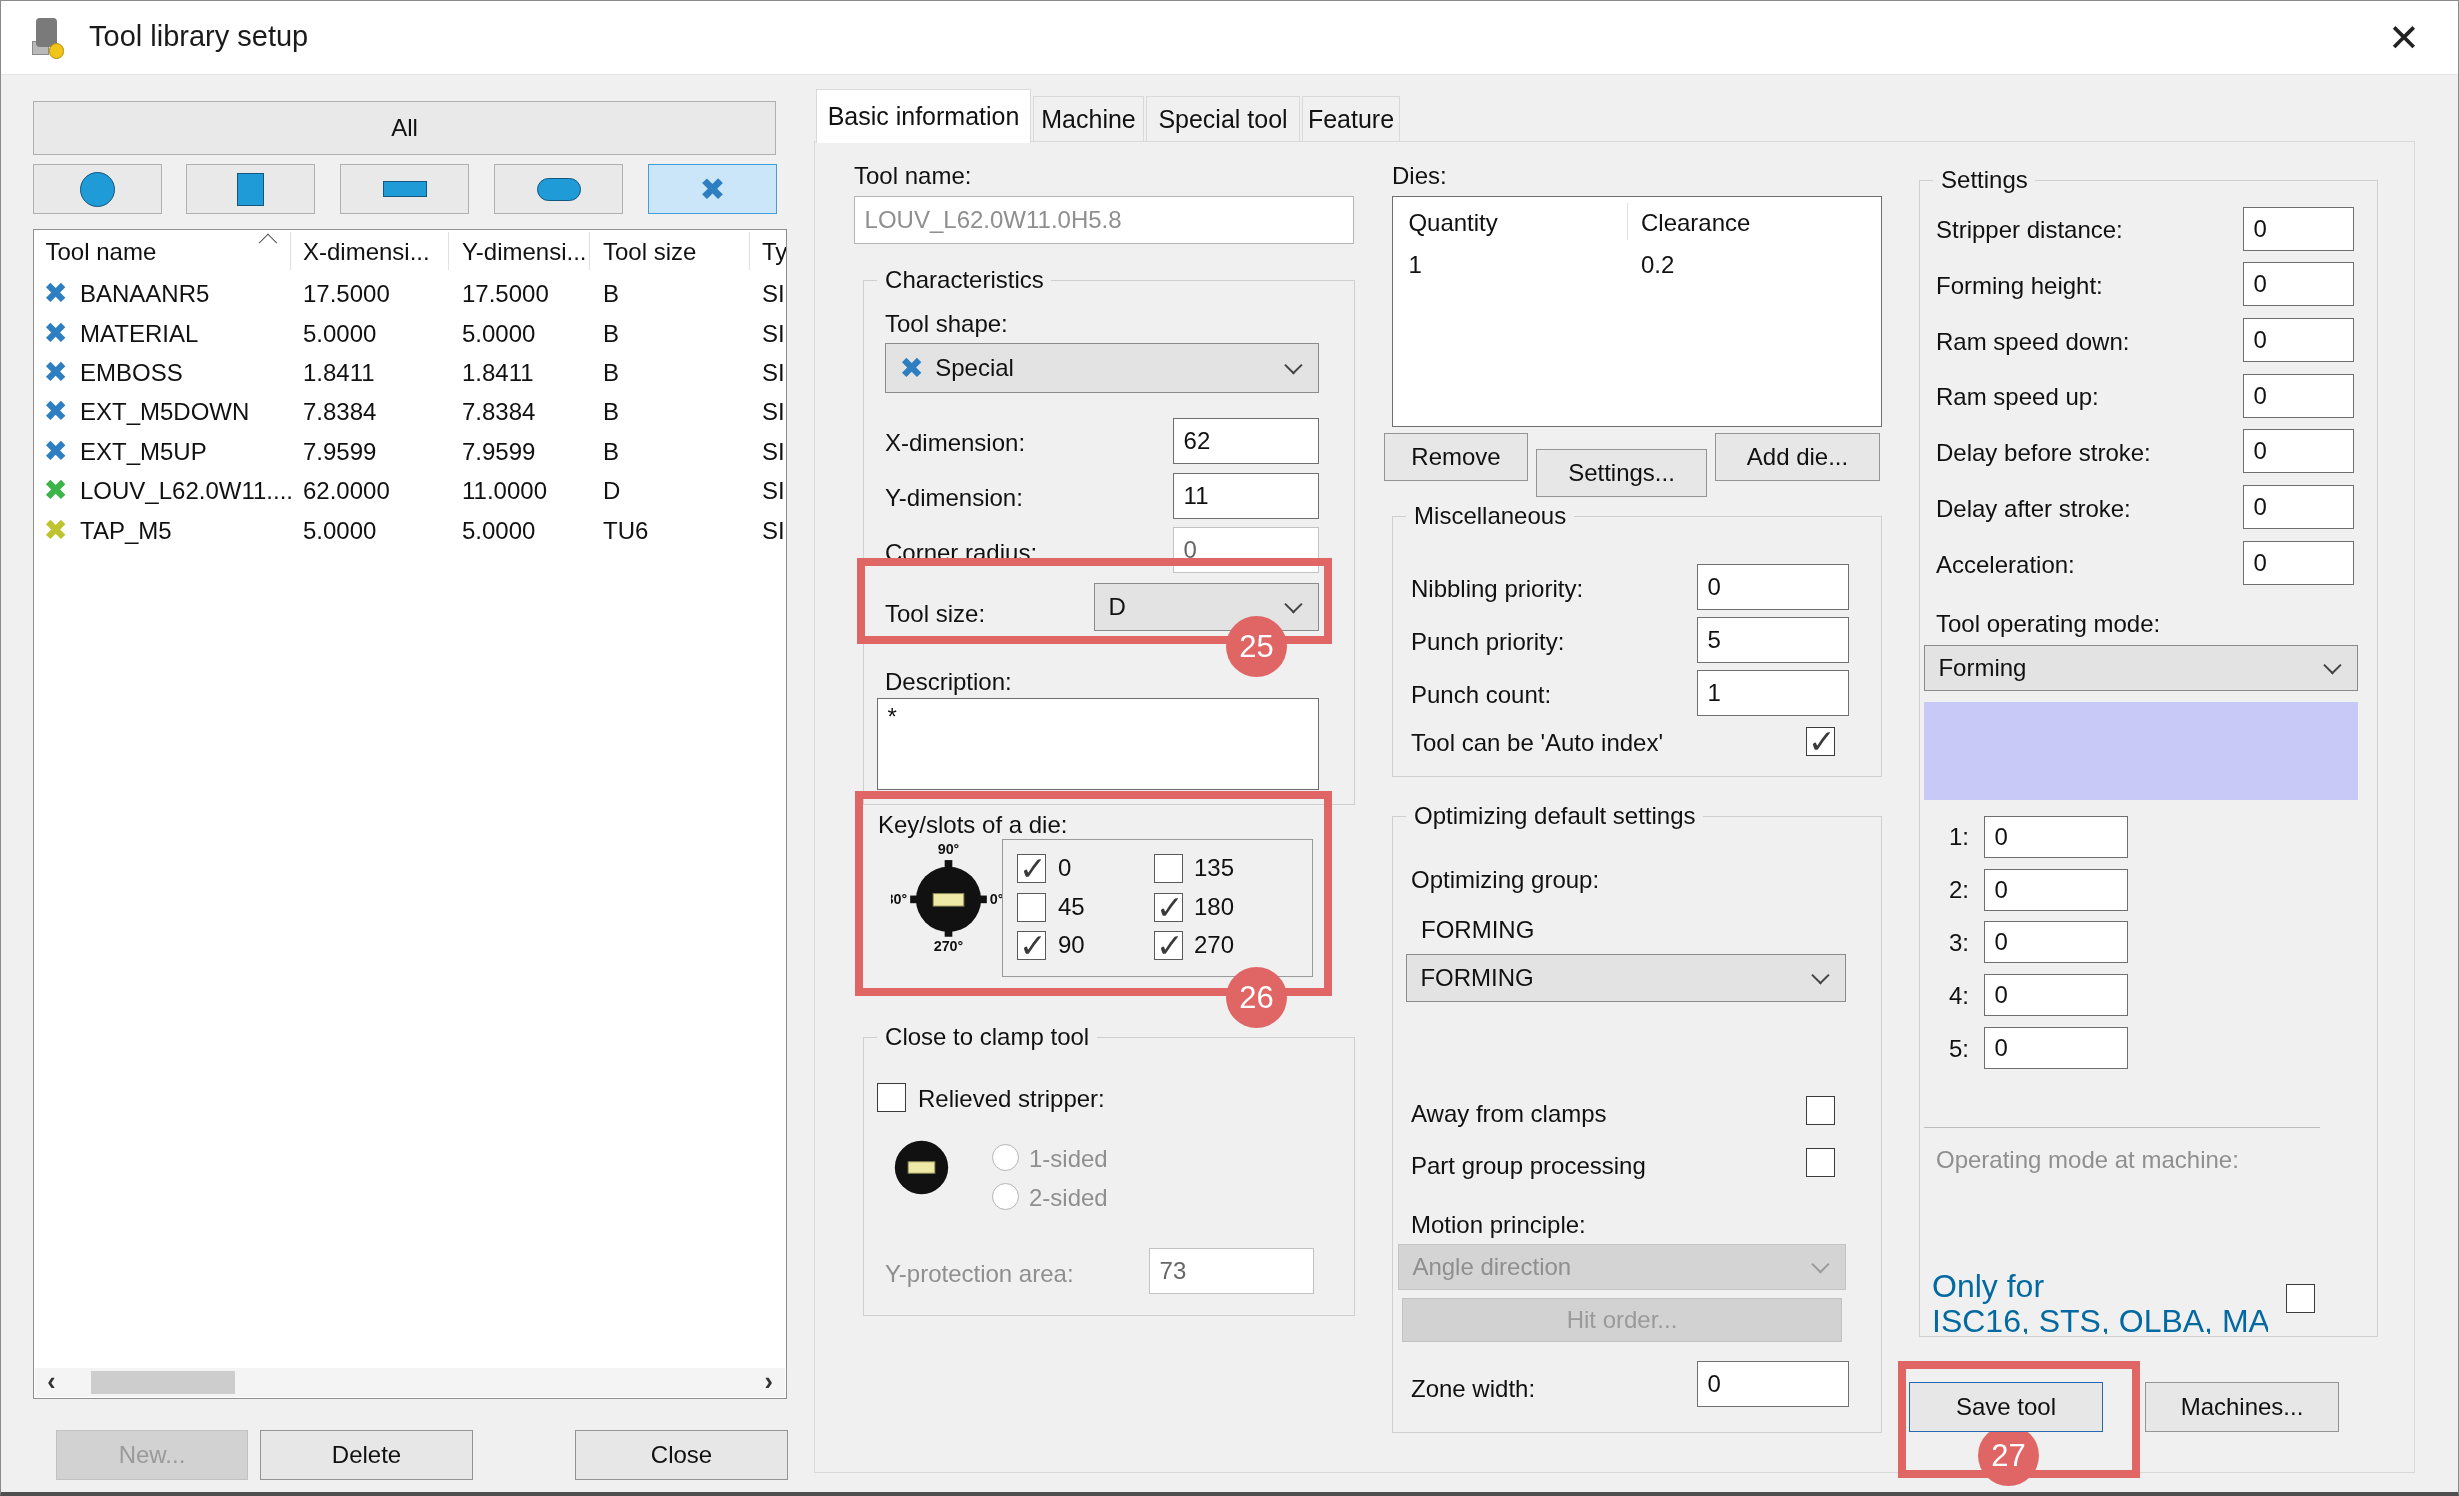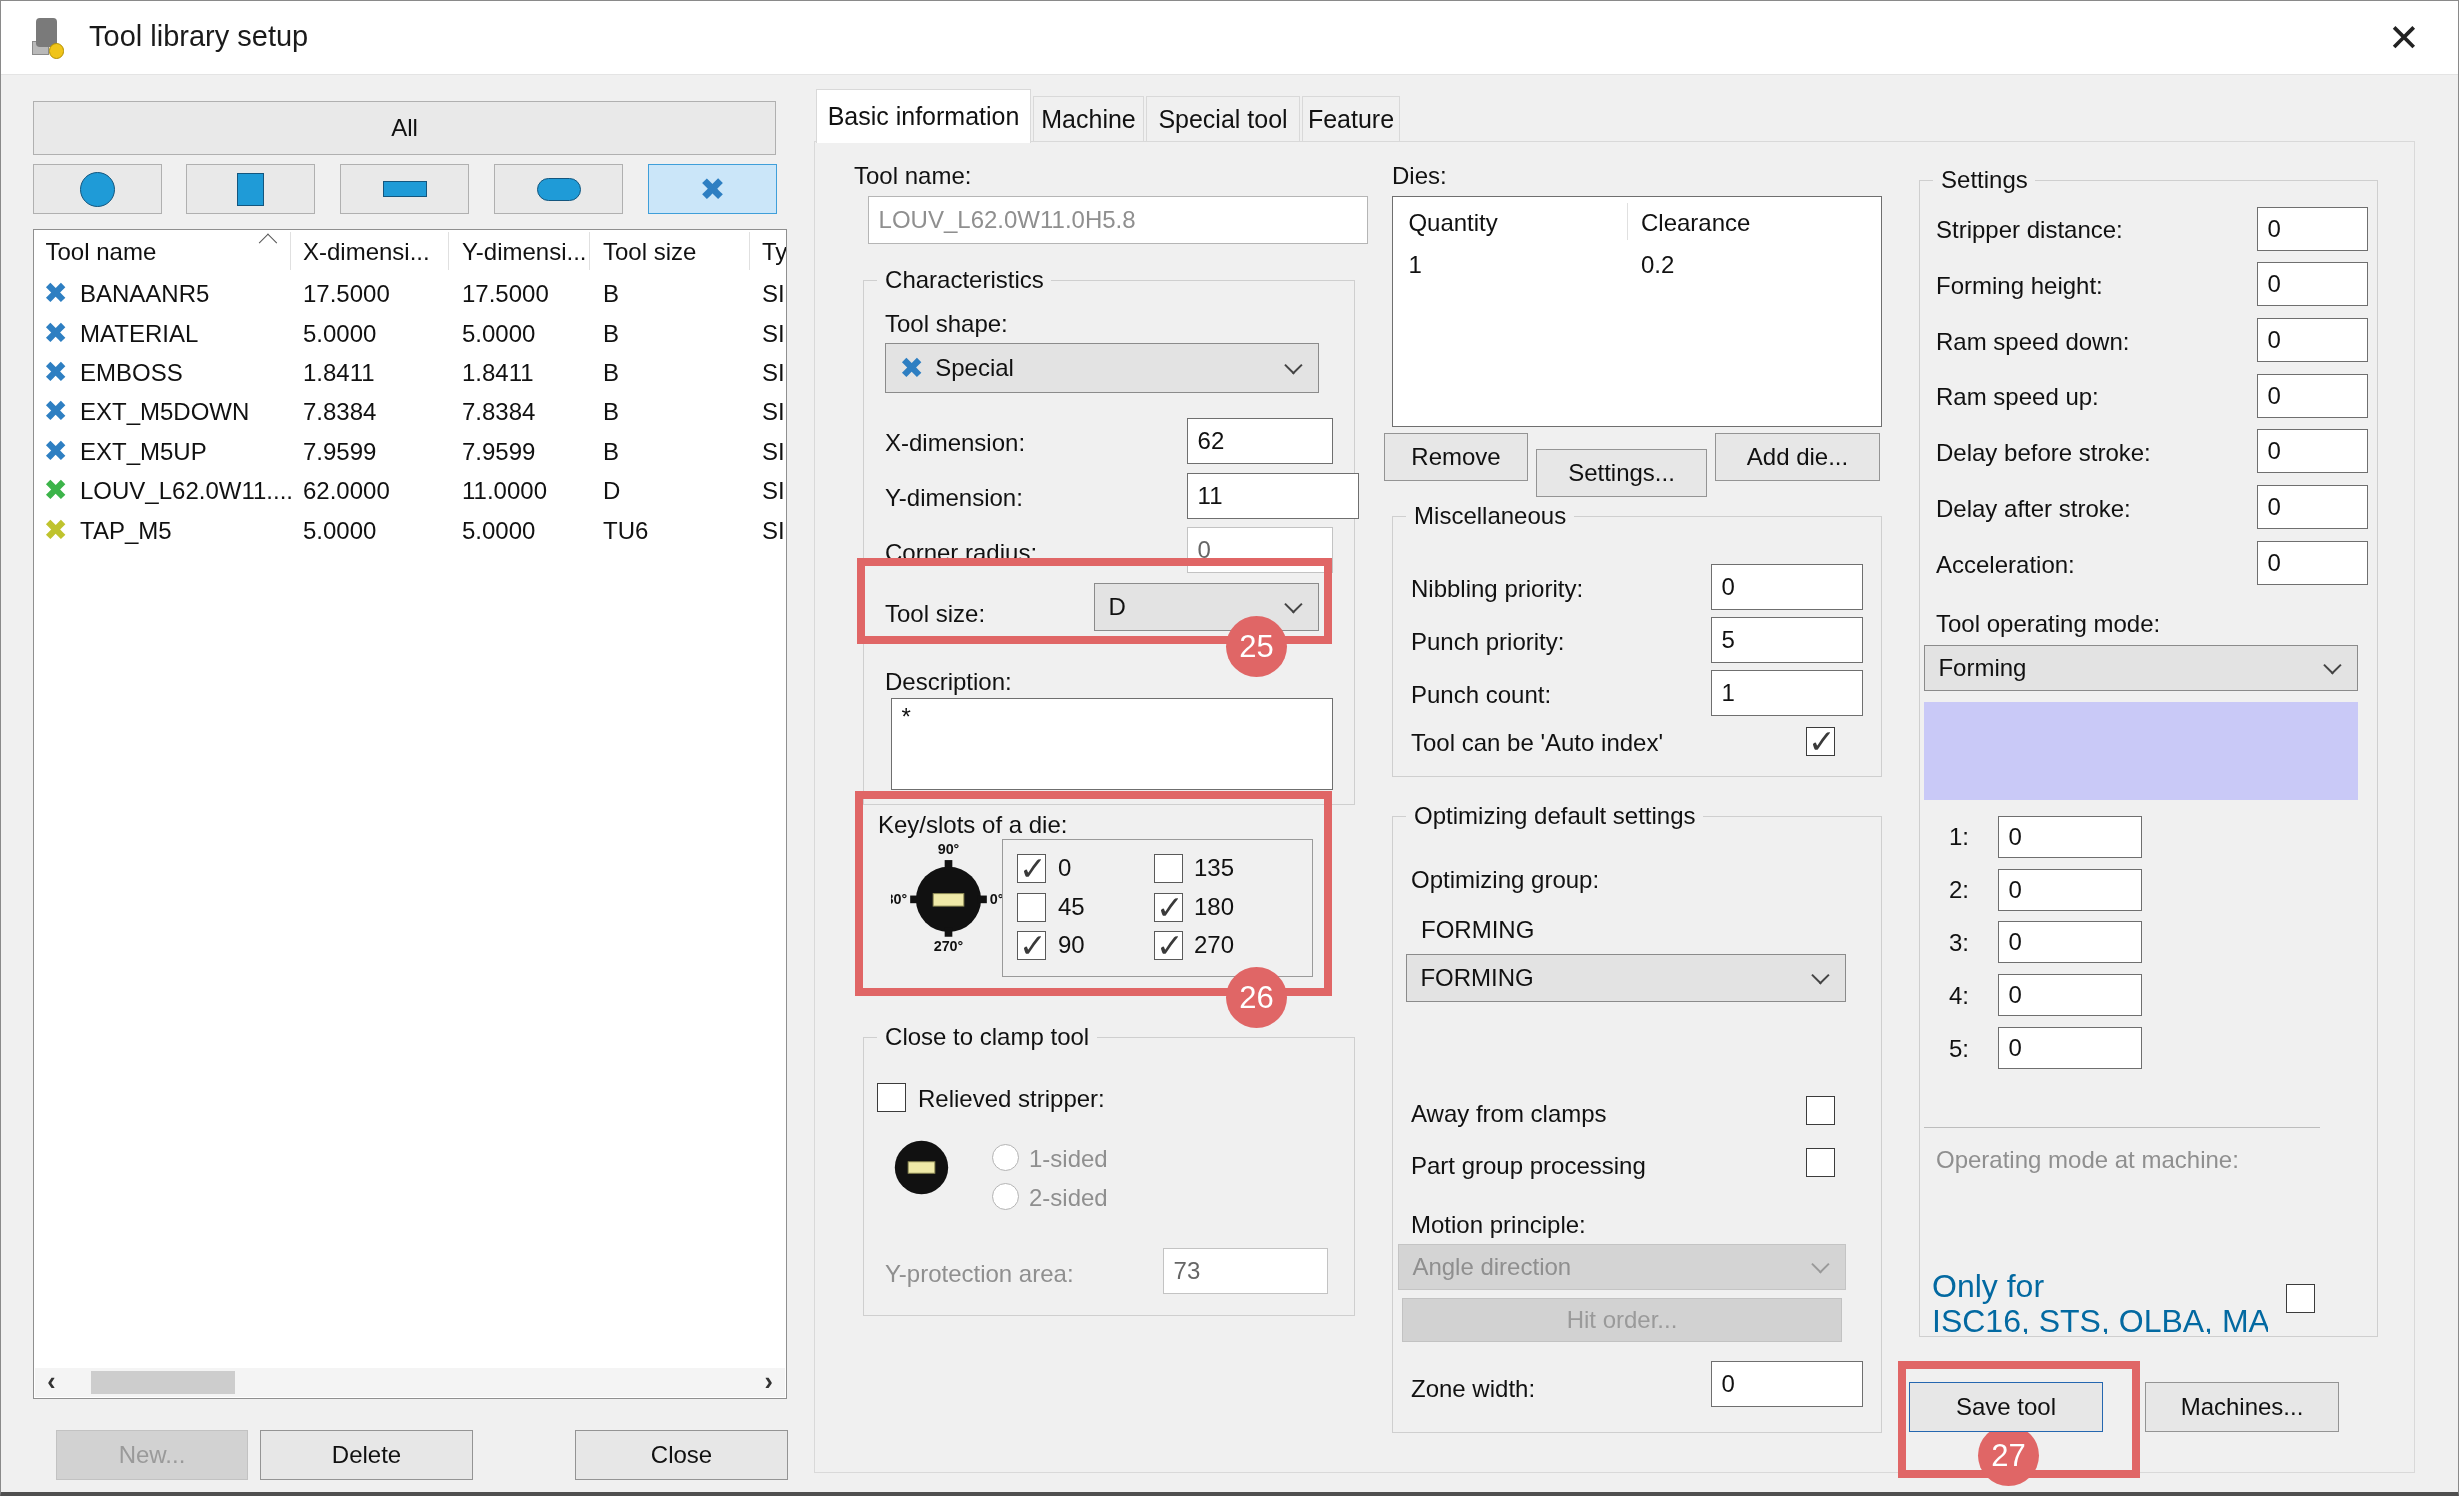--- a/index.html
+++ b/index.html
@@ -13,21 +13,21 @@
   #titlebar{position:absolute;left:0;top:0;width:2459px;height:74px;background:#ffffff;border-bottom:1px solid #e4e4e4;}
   #title-text{position:absolute;left:88px;top:19px;font-size:29px;color:#1a1a1a;}
   #title-icon{position:absolute;left:29px;top:15.4px;width:42px;height:42px;}
   #title-icon .body{position:absolute;left:5.8px;top:1.9px;width:21px;height:29px;background:#7a7a7a;border-radius:3.8px;}
   #title-icon .base{position:absolute;left:1.9px;top:25px;width:17.3px;height:13.4px;background:#b9b9b9;border:1px solid #8a8a8a;}
   #title-icon .dot{position:absolute;left:19px;top:27px;width:15.4px;height:15.4px;border-radius:50%;background:#f0c419;border:1px solid #b38f00;}
   #close-x{position:absolute;right:27px;top:13.4px;font-size:38px;color:#222;width:58px;height:48px;text-align:center;line-height:48px;cursor:default;}
   
   .btn{position:absolute;background:#e7e7e7;border:1px solid #949494;font-size:24px;color:#111;display:flex;align-items:center;justify-content:center;white-space:nowrap;}
   .btn.disabled{background:#d2d2d2;border-color:#c2c2c2;color:#9a9a9a;}
-  .tin{position:absolute;background:#fff;border:1px solid #6f6f6f;font-size:24px;color:#111;padding:0 9.6px;font-family:inherit;margin-left:14px;}
+  .tin{position:absolute;background:#fff;border:1px solid #6f6f6f;font-size:24px;color:#111;padding:0 9.6px;font-family:inherit;}
   .tin.muted{border-color:#c3c3c3;color:#666;}
   .tin.namefield{border-color:#b5b5b5;color:#8f8f8f;}
   .combo{position:absolute;background:#e3e3e3;border:1px solid #8b8b8b;font-size:24px;color:#111;display:flex;align-items:center;padding:0 13.4px;white-space:nowrap;}
   .combo.disabled{background:#d4d4d4;border-color:#c4c4c4;color:#8f8f8f;}
   .chev{position:absolute;right:17.3px;top:50%;width:13.4px;height:13.4px;border-left:2.9px solid #444;border-bottom:2.9px solid #444;transform:translateY(-70%) rotate(-45deg);}
   .combo.disabled .chev{border-color:#9a9a9a;}
   .cb{position:absolute;width:29px;height:29px;background:#fff;border:1.9px solid #3c3c3c;}
   .cb.on::after{content:"✓";position:absolute;left:1px;top:-5.8px;font-size:33px;color:#3a3a3a;}
   .cb.lite{border-color:#5a5a5a;}
   .radio{position:absolute;width:27px;height:27px;border:1.9px solid #b4b4b4;border-radius:50%;background:#fff;}
@@ -187,21 +187,21 @@
   </div>
   <div class="lbl" style="left:884px;top:309px;">Tool shape:</div>
   <div class="combo" style="left:884px;top:342px;width:434px;height:50px;">
     <span style="color:#2e7fc2;font-weight:bold;font-size:29px;margin-right:11.5px;">✖</span>
     <span>Special</span>
     <span class="chev"></span>
   </div>
   <div class="lbl" style="left:884px;top:428px;">X-dimension:</div>
   <input class="tin" style="left: 1172px; top: 417px; width: 146px; height: 46px;" value="62">
   <div class="lbl" style="left:884px;top:483px;">Y-dimension:</div>
-  <input class="tin" style="left: 1172px; top: 472px; width: 172px; height: 46px;" value="11">
+  <input class="tin" style="left: 1172px; top: 472px; width: 146px; height: 46px;" value="11">
   <div class="lbl" style="left:884px;top:538px;">Corner radius:</div>
   <input class="tin muted" style="left: 1172px; top: 526px; width: 146px; height: 46px;" value="0">
   <div class="lbl" style="left:884px;top:599px;">Tool size:</div>
   <div class="combo" style="left:1093px;top:582px;width:225px;height:48px;">
     <span>D</span>
     <span class="chev"></span>
   </div>
   <div class="lbl" style="left:884px;top:667px;">Description:</div>
   <textarea class="tin" style="left: 876px; top: 697px; width: 442px; height: 92px; resize: none; padding-top: 3.8px;">*</textarea>
 

